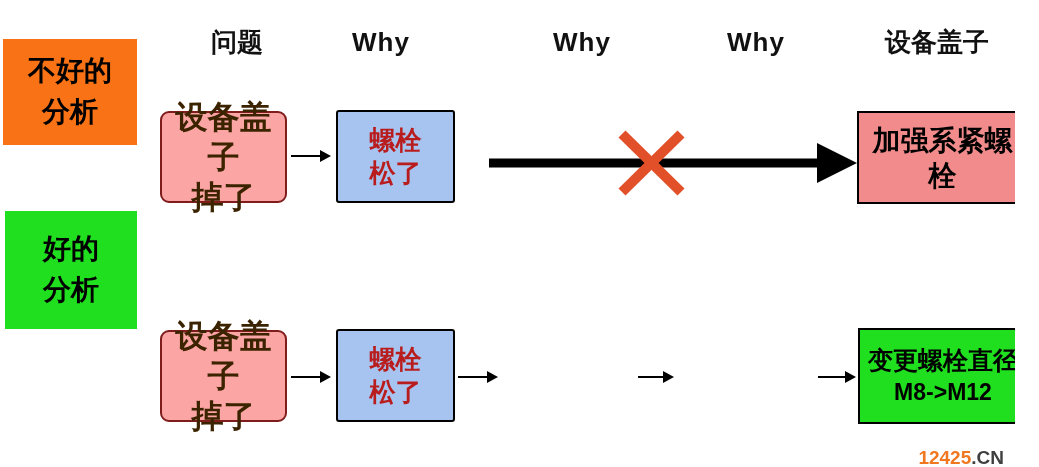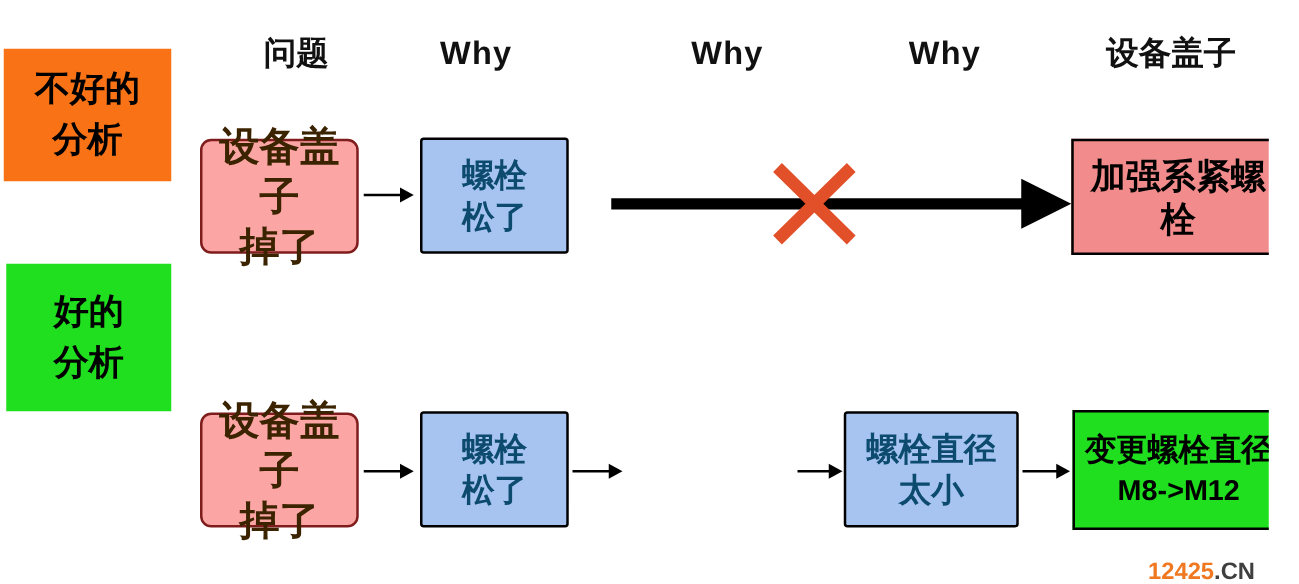--- a/index.html
+++ b/index.html
@@ -51,21 +51,21 @@
     background: #fca5a5;
     border: 2px solid #7f1d1d;
     border-radius: 9px;
     color: #3b2300;
     font-size: 32px;
   }
   .why-box {
     background: #A6C4EF;
     border: 2px solid #000;
     border-radius: 3px;
-    color: #0c4a6e;
+    color: #b91c1c;
     font-size: 26px;
   }
   .cm-bad {
     background: #F28C8C;
     border: 2px solid #000;
     color: #000;
     font-size: 28px;
   }
   .cm-good {
     background: #1FDF1F;
@@ -157,22 +157,20 @@
 
   <div class="box cm-bad p-bad-cm">加强系紧螺栓</div>
 
   <div class="box problem-box p-good-problem">设备盖子
 掉了</div>
   <div class="sarrow a-good-1"></div>
   <div class="box why-box p-good-why1">螺栓
 松了</div>
   <div class="sarrow a-good-2"></div>
   <div class="sarrow a-good-3"></div>
-  <div class="box why-box p-good-why3">螺栓直径
-太小</div>
   <div class="sarrow a-good-4"></div>
   <div class="box cm-good p-good-cm">
     <span class="line1">变更螺栓直径</span>
     <span class="line2">M8-&gt;M12</span>
   </div>
 
   <div class="watermark">
     <span class="num">12425</span><span class="suf">.CN</span>
   </div>
 

